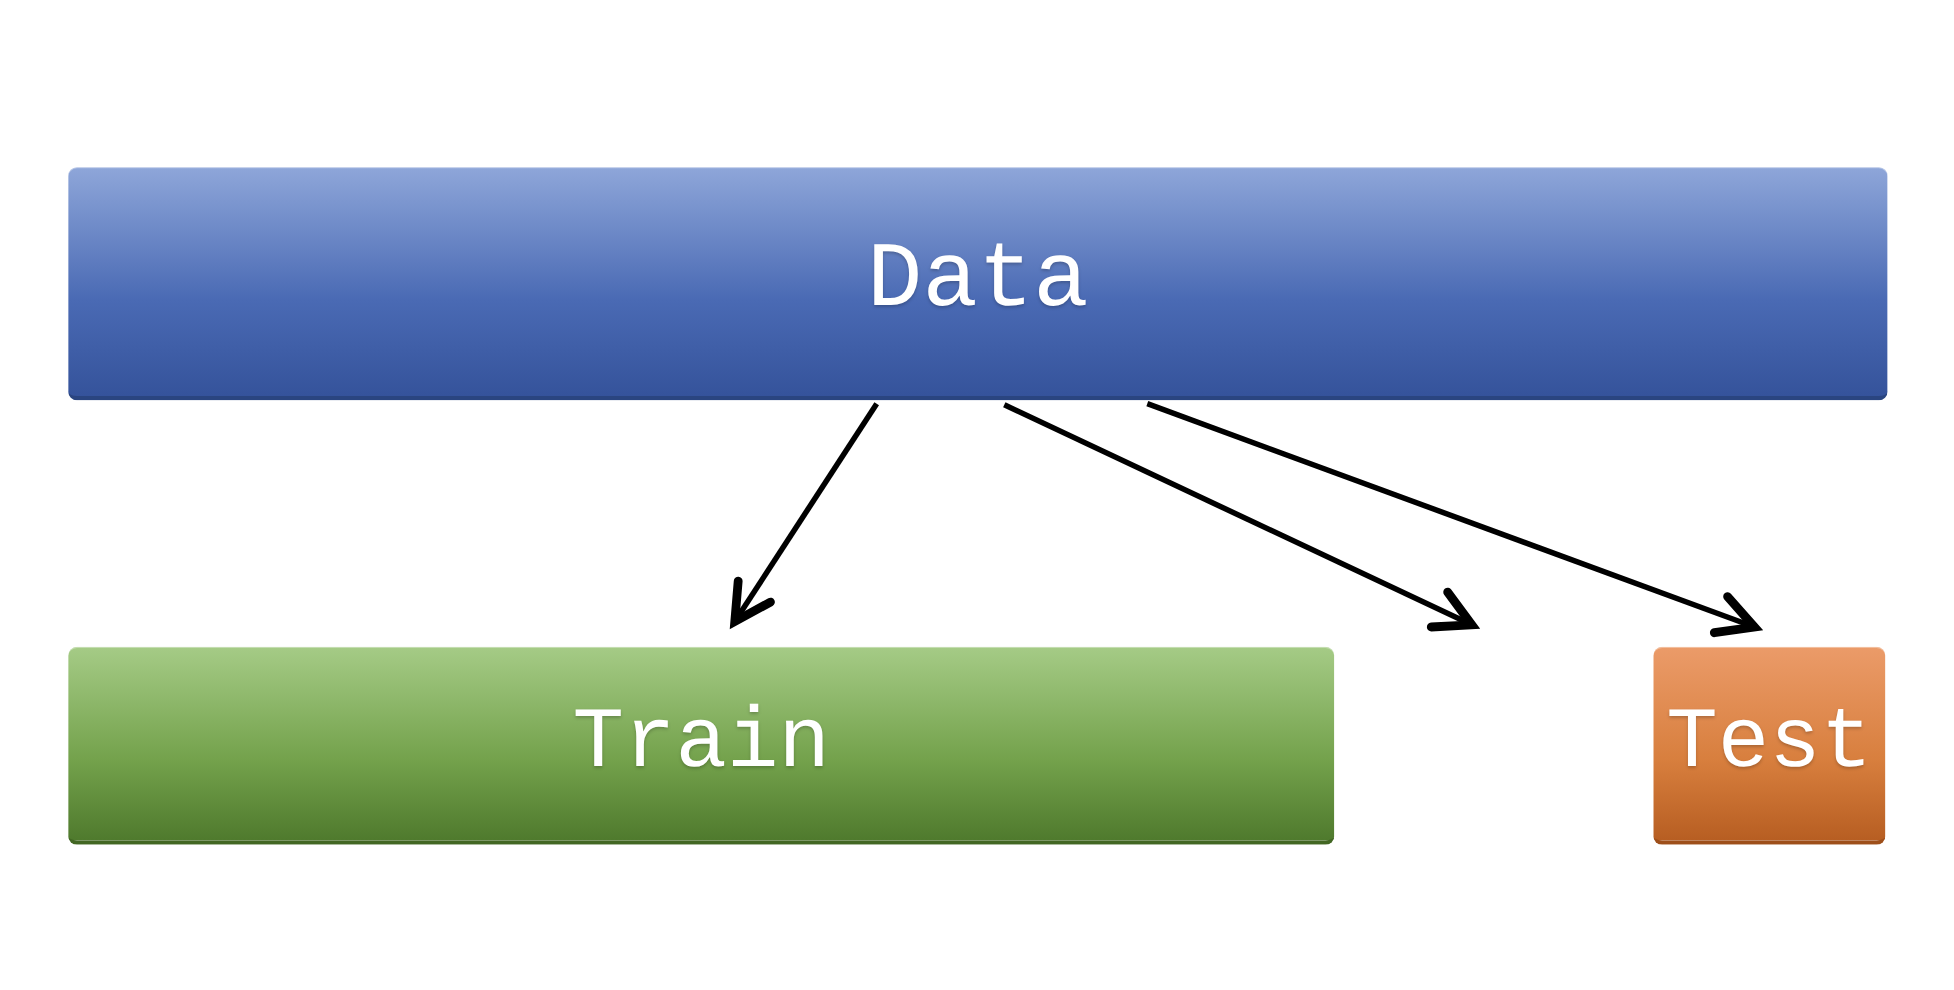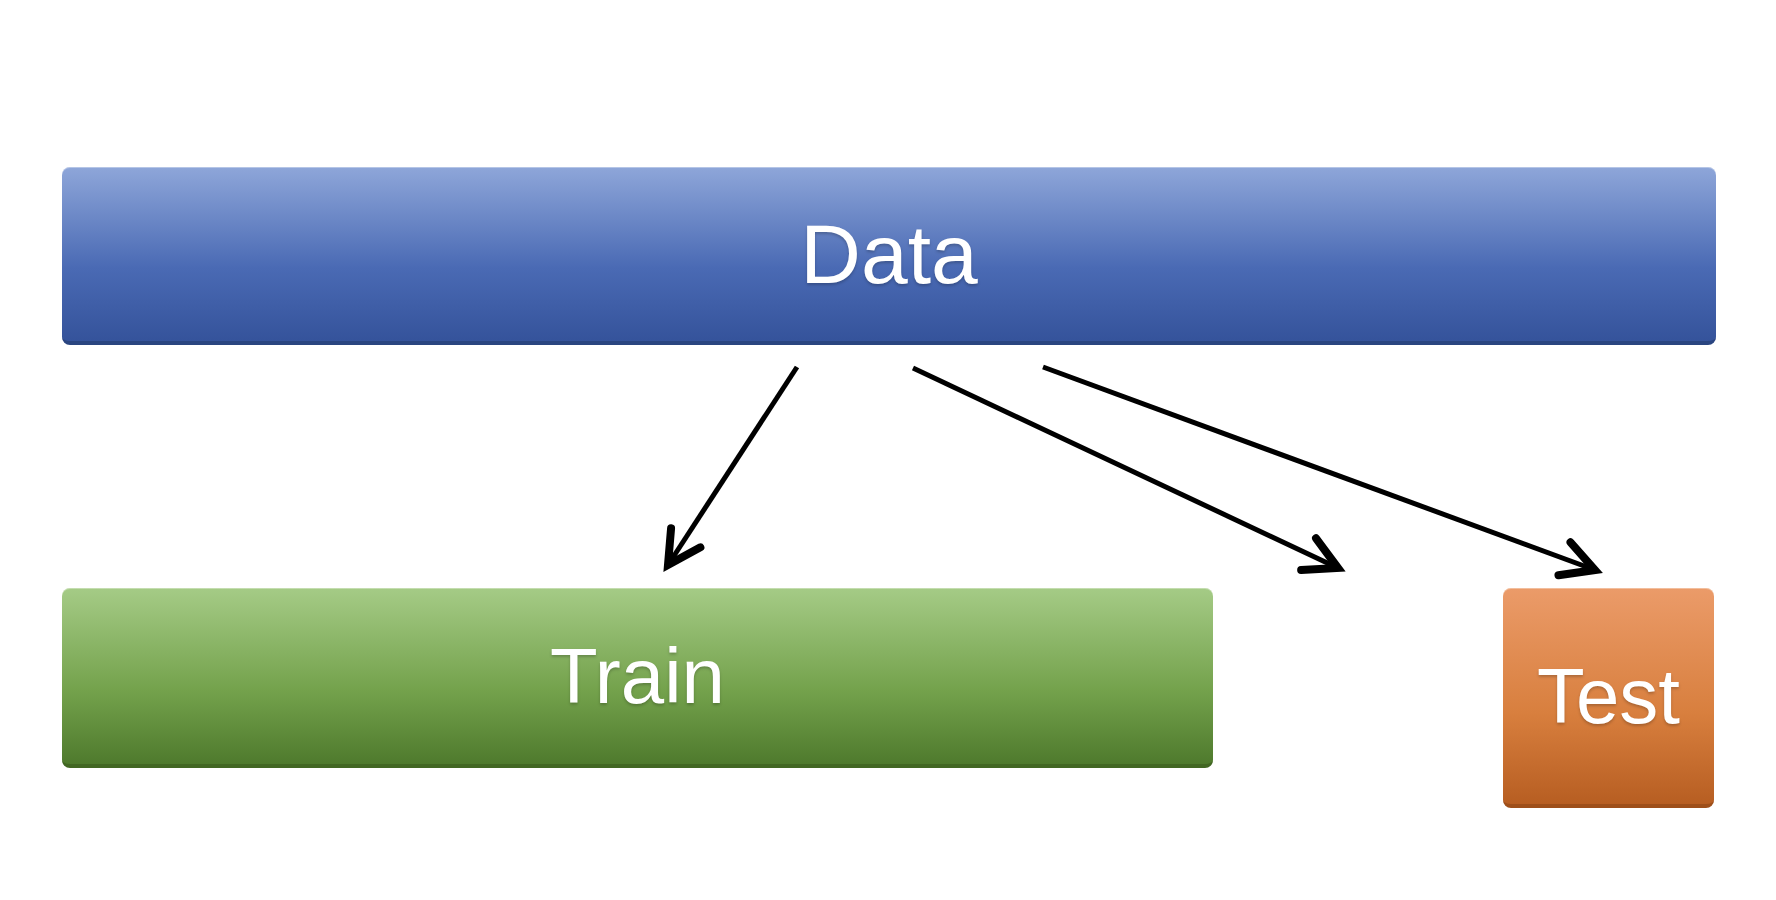--- a/index.html
+++ b/index.html
@@ -25,26 +25,26 @@
     box-shadow: inset 0 1px 0 rgba(255,255,255,0.35), 0 0 0 1px rgba(255,255,255,0.6);
   }
   .box .label {
     color: #ffffff;
     text-shadow: 0 2px 3px rgba(0,0,0,0.22);
     line-height: 1;
     white-space: nowrap;
     user-select: none;
   }
   
-  .box-data  { left: 62px;   top: 167px; width: 1654px; height: 178px; }
+  .box-data  { left: 62px;   top: 152px; width: 1654px; height: 212px; font-family: Liberation Mono, monospace; }
   .box-train { left: 62px;   top: 588px; width: 1151px; height: 180px; }
   .box-valid { left: 1245px; top: 588px; width: 227px;  height: 180px; }
-  .box-test  { left: 1503px; top: 588px; width: 211px;  height: 220px; }
+  .box-test  { left: 1503px; top: 588px; width: 211px;  height: 180px; }
   .box-data .label  { font-size: 84px; }
-  .box-train .label, .box-valid .label, .box-test .label { font-size: 78px; }
+  .box-train .label, .box-valid .label, .box-test .label { font-size: 78px; font-family: Liberation Mono, monospace; }
 
   .arrows {
     position: absolute;
     left: 0; top: 0;
     width: 1776px;
     height: 900px;
     pointer-events: none;
   }
   .arrow {
     stroke: #000000;

